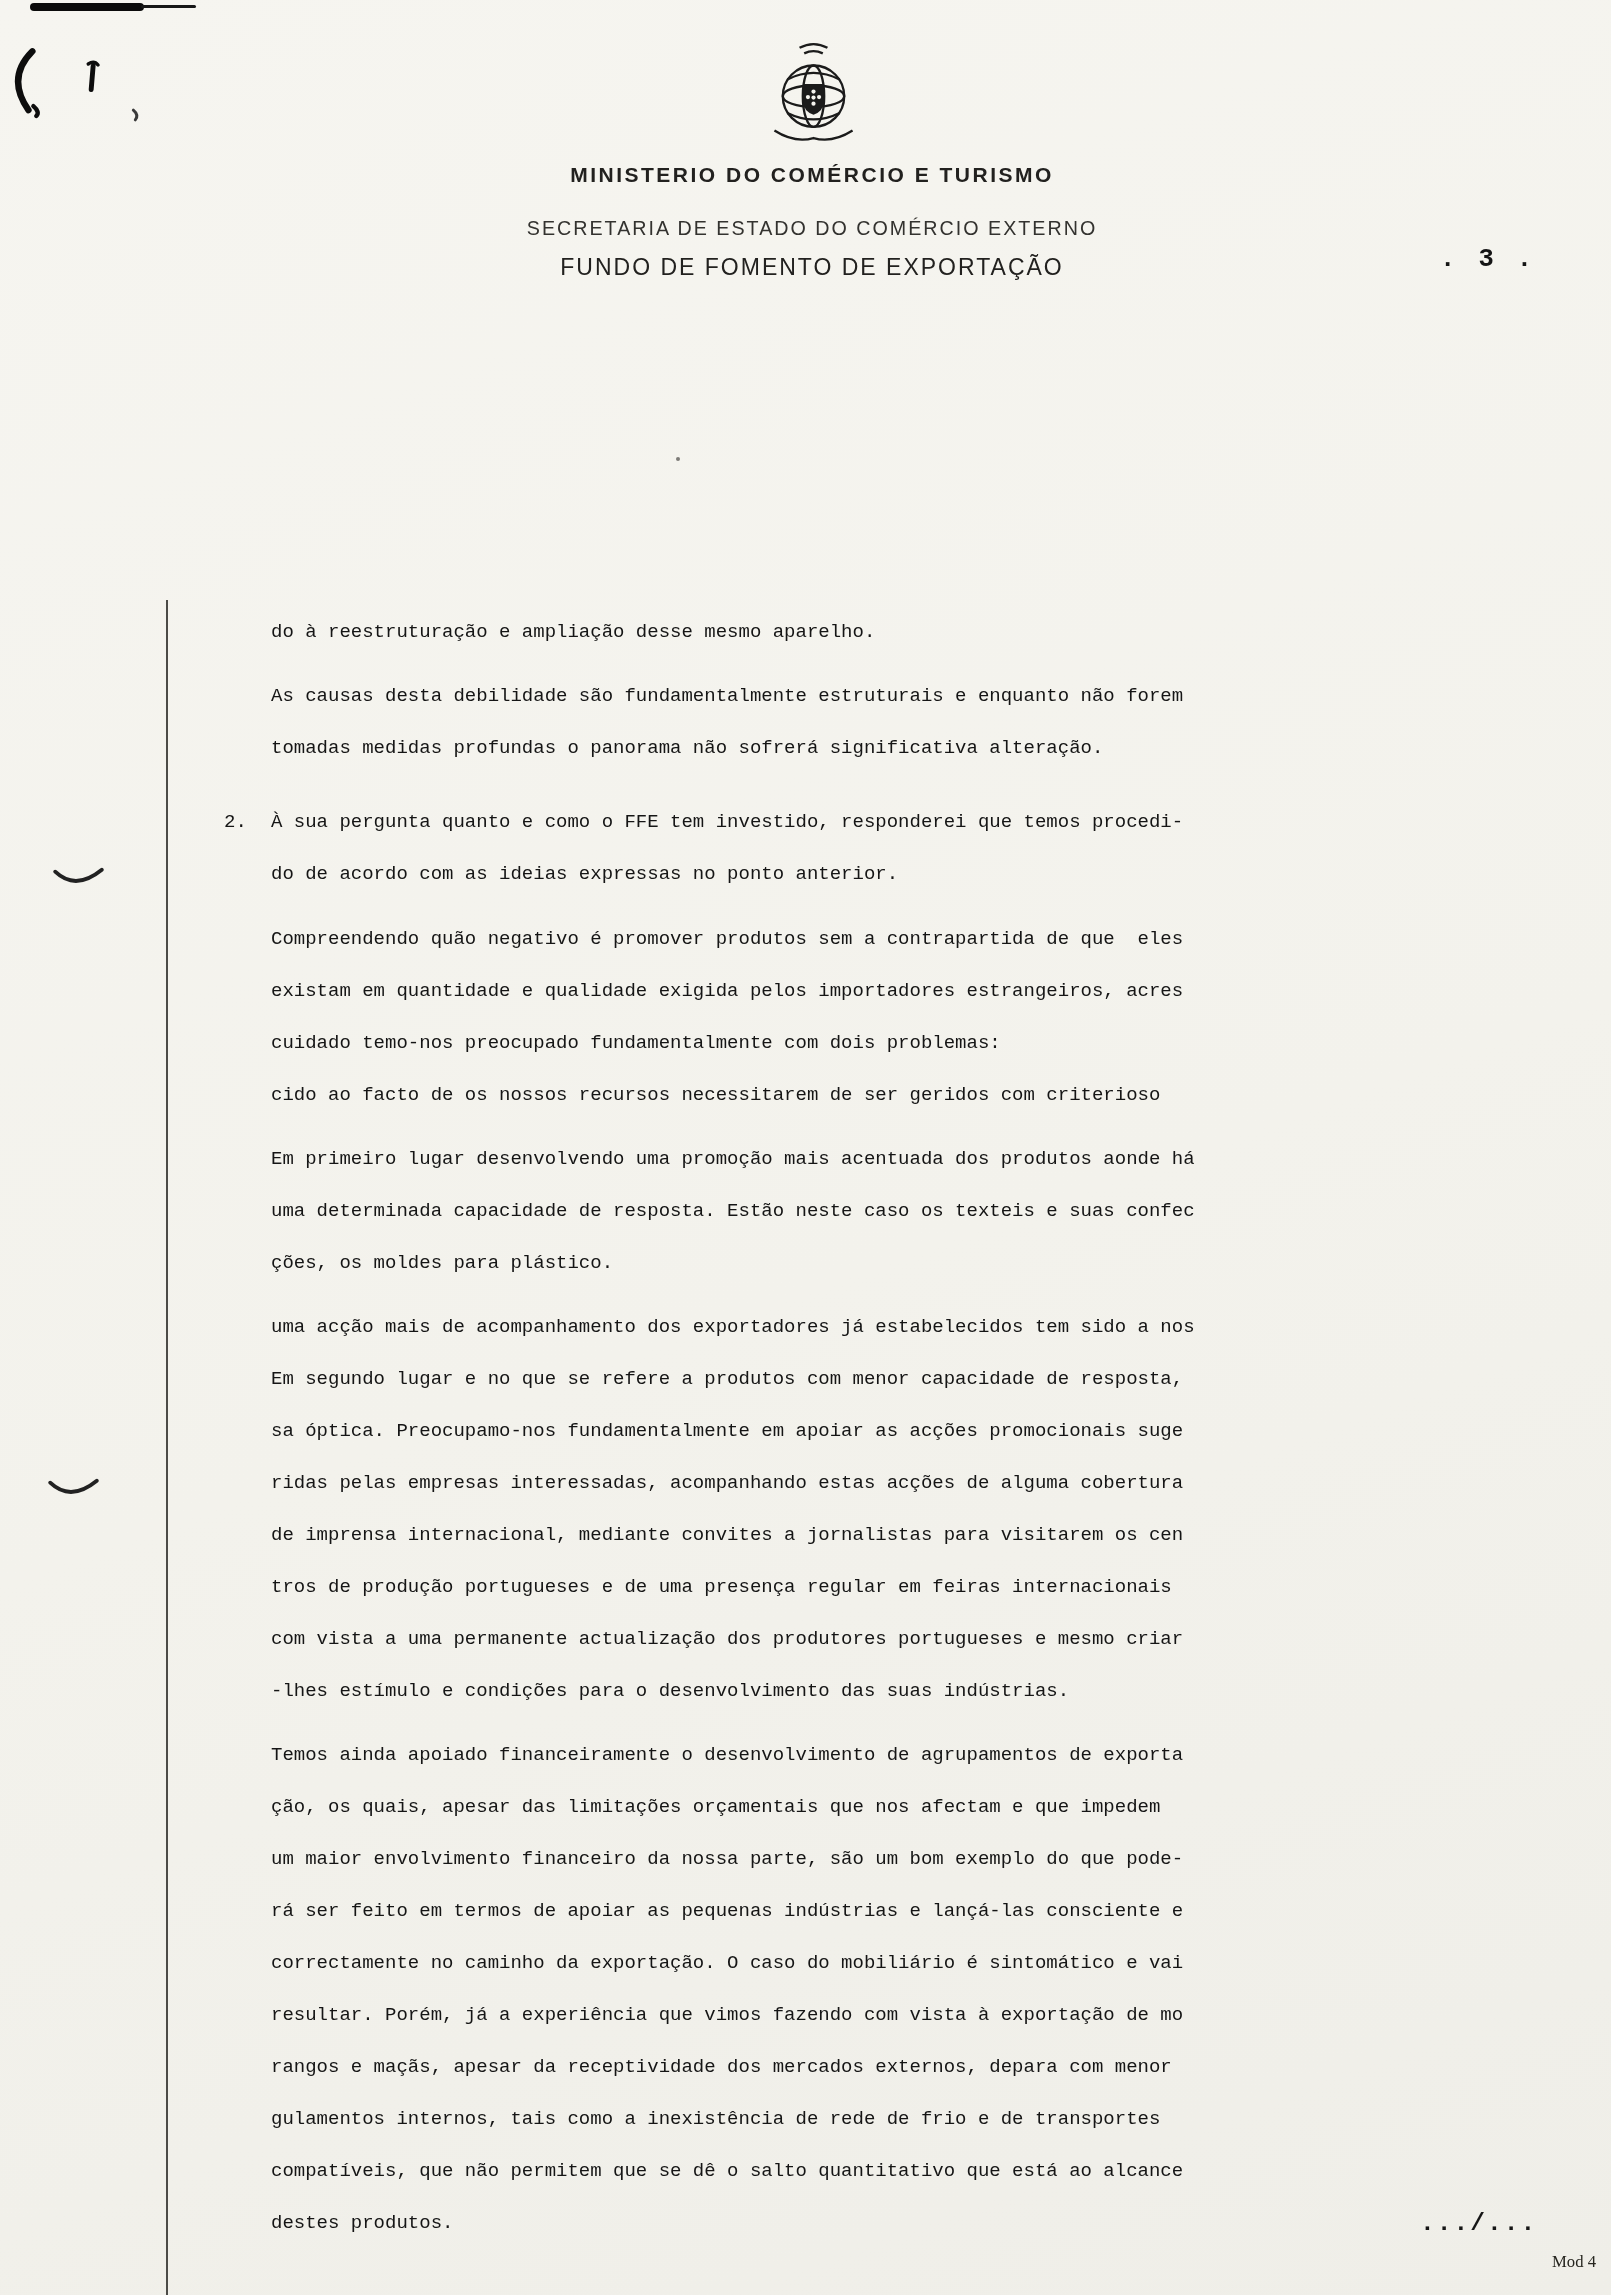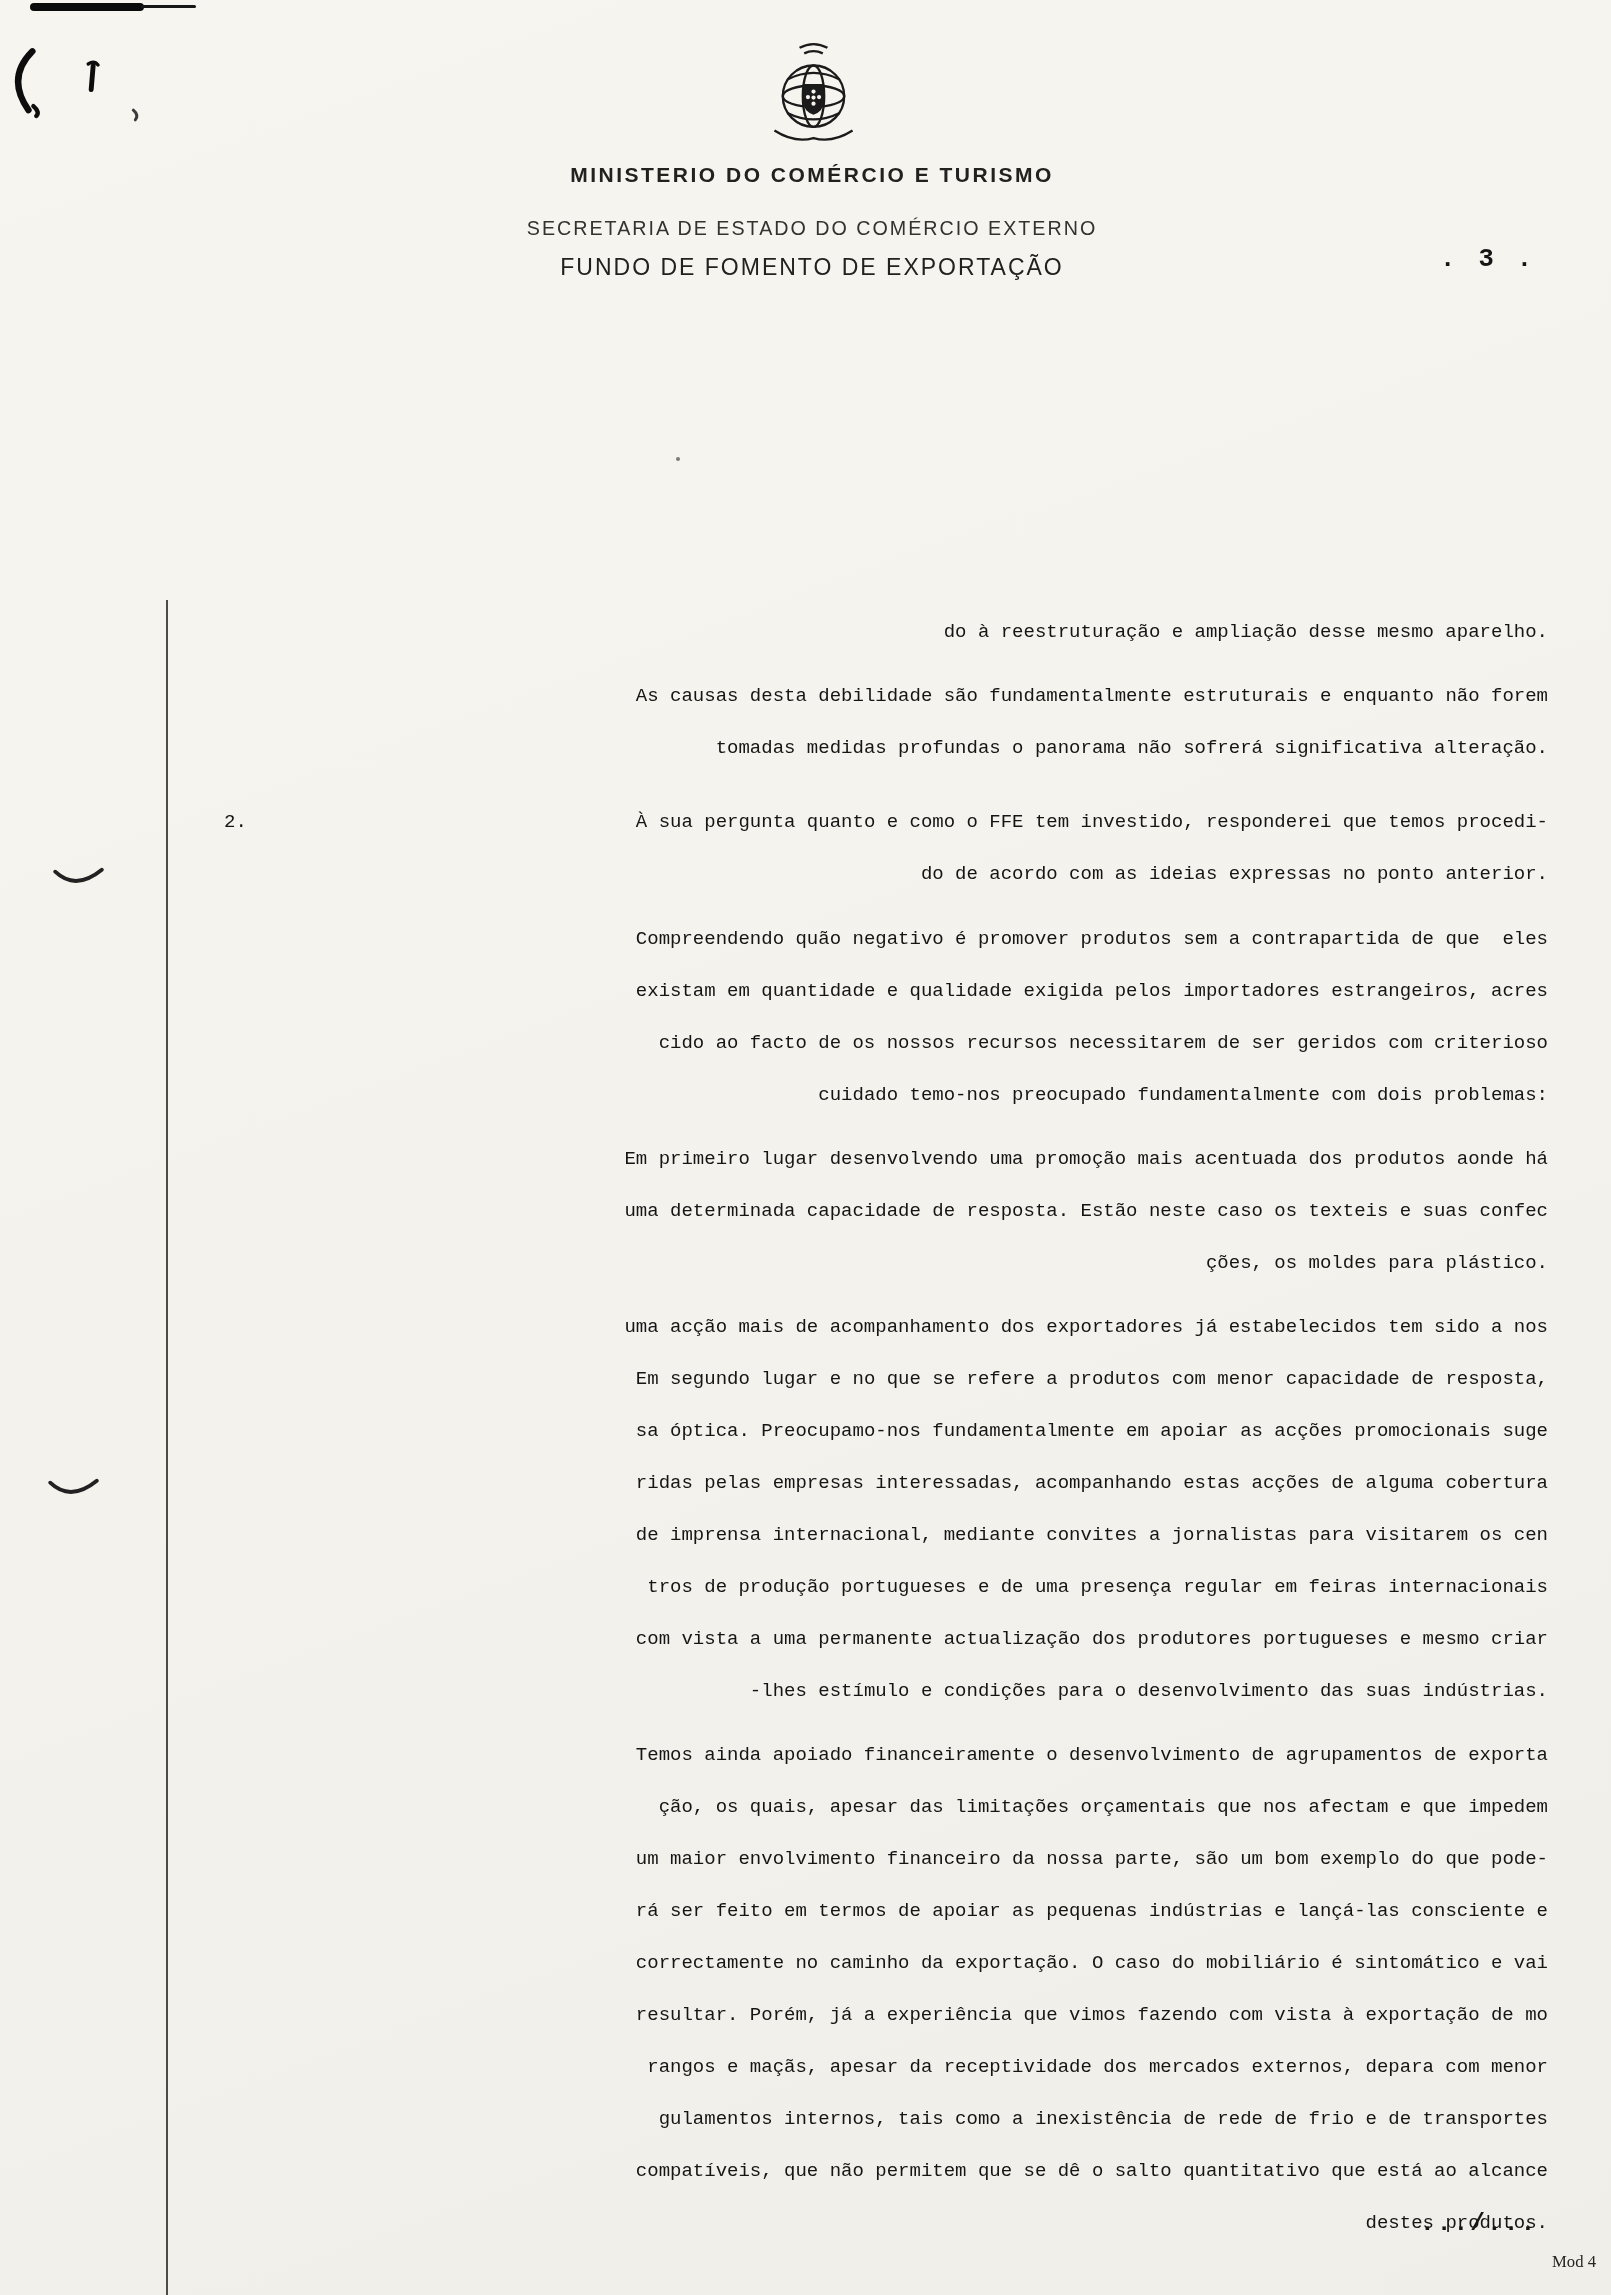--- a/index.html
+++ b/index.html
@@ -4,21 +4,20 @@
 <style>
   * { margin:0; padding:0; box-sizing:border-box; }
   html,body { background:#e8e7e2; }
   .page {
     position:relative;
     width:1612px; height:2295px;
     background:linear-gradient(160deg,#f6f5f0 0%,#f3f2ec 55%,#efeee8 100%);
     overflow:hidden;
     font-family:"Liberation Mono","DejaVu Sans Mono",monospace;
     color:#151515;
-    text-align:right;
   }
 
   
   .crest { position:absolute; left:767px; top:39px; }
   .hline { position:absolute; left:812px; transform:translateX(-50%);
            font-family:"Liberation Sans","DejaVu Sans",sans-serif;
            white-space:nowrap; color:#22211f; }
   .hline1 { top:163px; font-size:21px; font-weight:600; letter-spacing:2.5px; }
   .hline2 { top:217px; font-size:19.7px; font-weight:500; letter-spacing:2px; color:#33322f; }
   .hline3 { top:254px; font-size:23px; font-weight:400; letter-spacing:2px; }
@@ -113,22 +112,22 @@
         <div class="tline"><span>As causas desta debilidade são fundamentalmente estruturais e enquanto não forem</span></div>
         <div class="tline"><span>tomadas medidas profundas o panorama não sofrerá significativa alteração.</span></div>
       </div>
       <div class="para numbered">
         <div class="tline"><span class="pnum">2.</span><span>À sua pergunta quanto e como o FFE tem investido, responderei que temos procedi-</span></div>
         <div class="tline"><span>do de acordo com as ideias expressas no ponto anterior.</span></div>
       </div>
       <div class="para">
         <div class="tline"><span>Compreendendo quão negativo é promover produtos sem a contrapartida de que  eles</span></div>
         <div class="tline"><span>existam em quantidade e qualidade exigida pelos importadores estrangeiros, </span><span class="u">acres</span></div>
+        <div class="tline"><span>cuidado temo-nos preocupado fundamentalmente com dois problemas:</span></div>
         <div class="tline"><span>cido ao facto de os nossos recursos necessitarem de ser geridos com criterioso</span></div>
-        <div class="tline"><span>cuidado temo-nos preocupado fundamentalmente com dois problemas:</span></div>
       </div>
       <div class="para">
         <div class="tline"><span>Em primeiro lugar desenvolvendo uma promoção mais acentuada dos produtos aonde há</span></div>
         <div class="tline"><span>uma determinada capacidade de resposta. Estão neste caso os texteis e suas </span><span class="u">confec</span></div>
         <div class="tline"><span>ções, os moldes para plástico.</span></div>
       </div>
       <div class="para">
         <div class="tline"><span>uma acção mais de acompanhamento dos exportadores já estabelecidos tem sido a </span><span class="u">nos</span></div>
         <div class="tline"><span>Em segundo lugar e no que se refere a produtos com menor capacidade de resposta,</span></div>
         <div class="tline"><span>sa óptica. Preocupamo-nos fundamentalmente em apoiar as acções promocionais </span><span class="u">suge</span></div>

